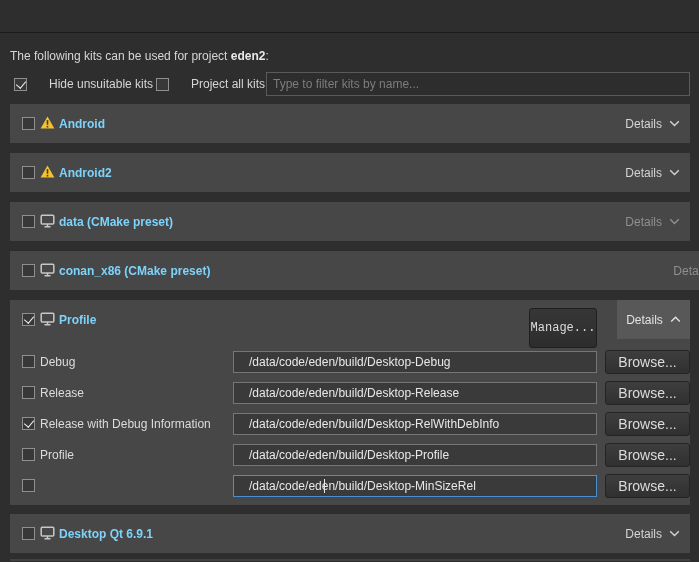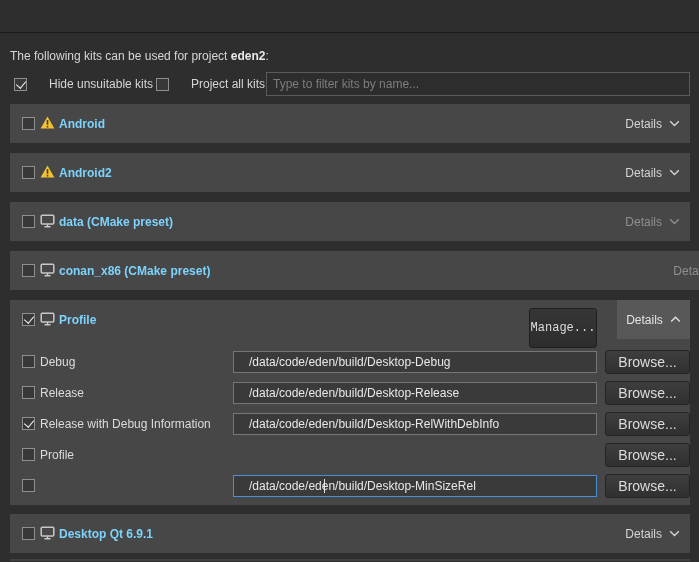--- a/index.html
+++ b/index.html
@@ -204,20 +204,21 @@
     <div class="config-row" style="top:113px;">
       <span class="cb row-cb" data-checked="true"></span>
       <span class="config-label">Release with Debug Information</span>
       <input class="path-input" type="text" value="/data/code/eden/build/Desktop-RelWithDebInfo" data-focused="false" style="">
       <button class="browse-btn">Browse...</button>
     </div>
 
     <div class="config-row" style="top:144px;">
       <span class="cb row-cb" data-checked="false"></span>
       <span class="config-label">Profile</span>
+      <input class="path-input" type="text" value="/data/code/eden/build/Desktop-Profile" data-focused="false" style="">
       <button class="browse-btn">Browse...</button>
     </div>
 
     <div class="config-row" style="top:175px;">
       <span class="cb row-cb" data-checked="false"></span>
       <input class="path-input" type="text" value="/data/code/eden/build/Desktop-MinSizeRel" data-focused="true" style="">
       <span class="text-cursor"></span>
       <button class="browse-btn">Browse...</button>
     </div>
   </div>

